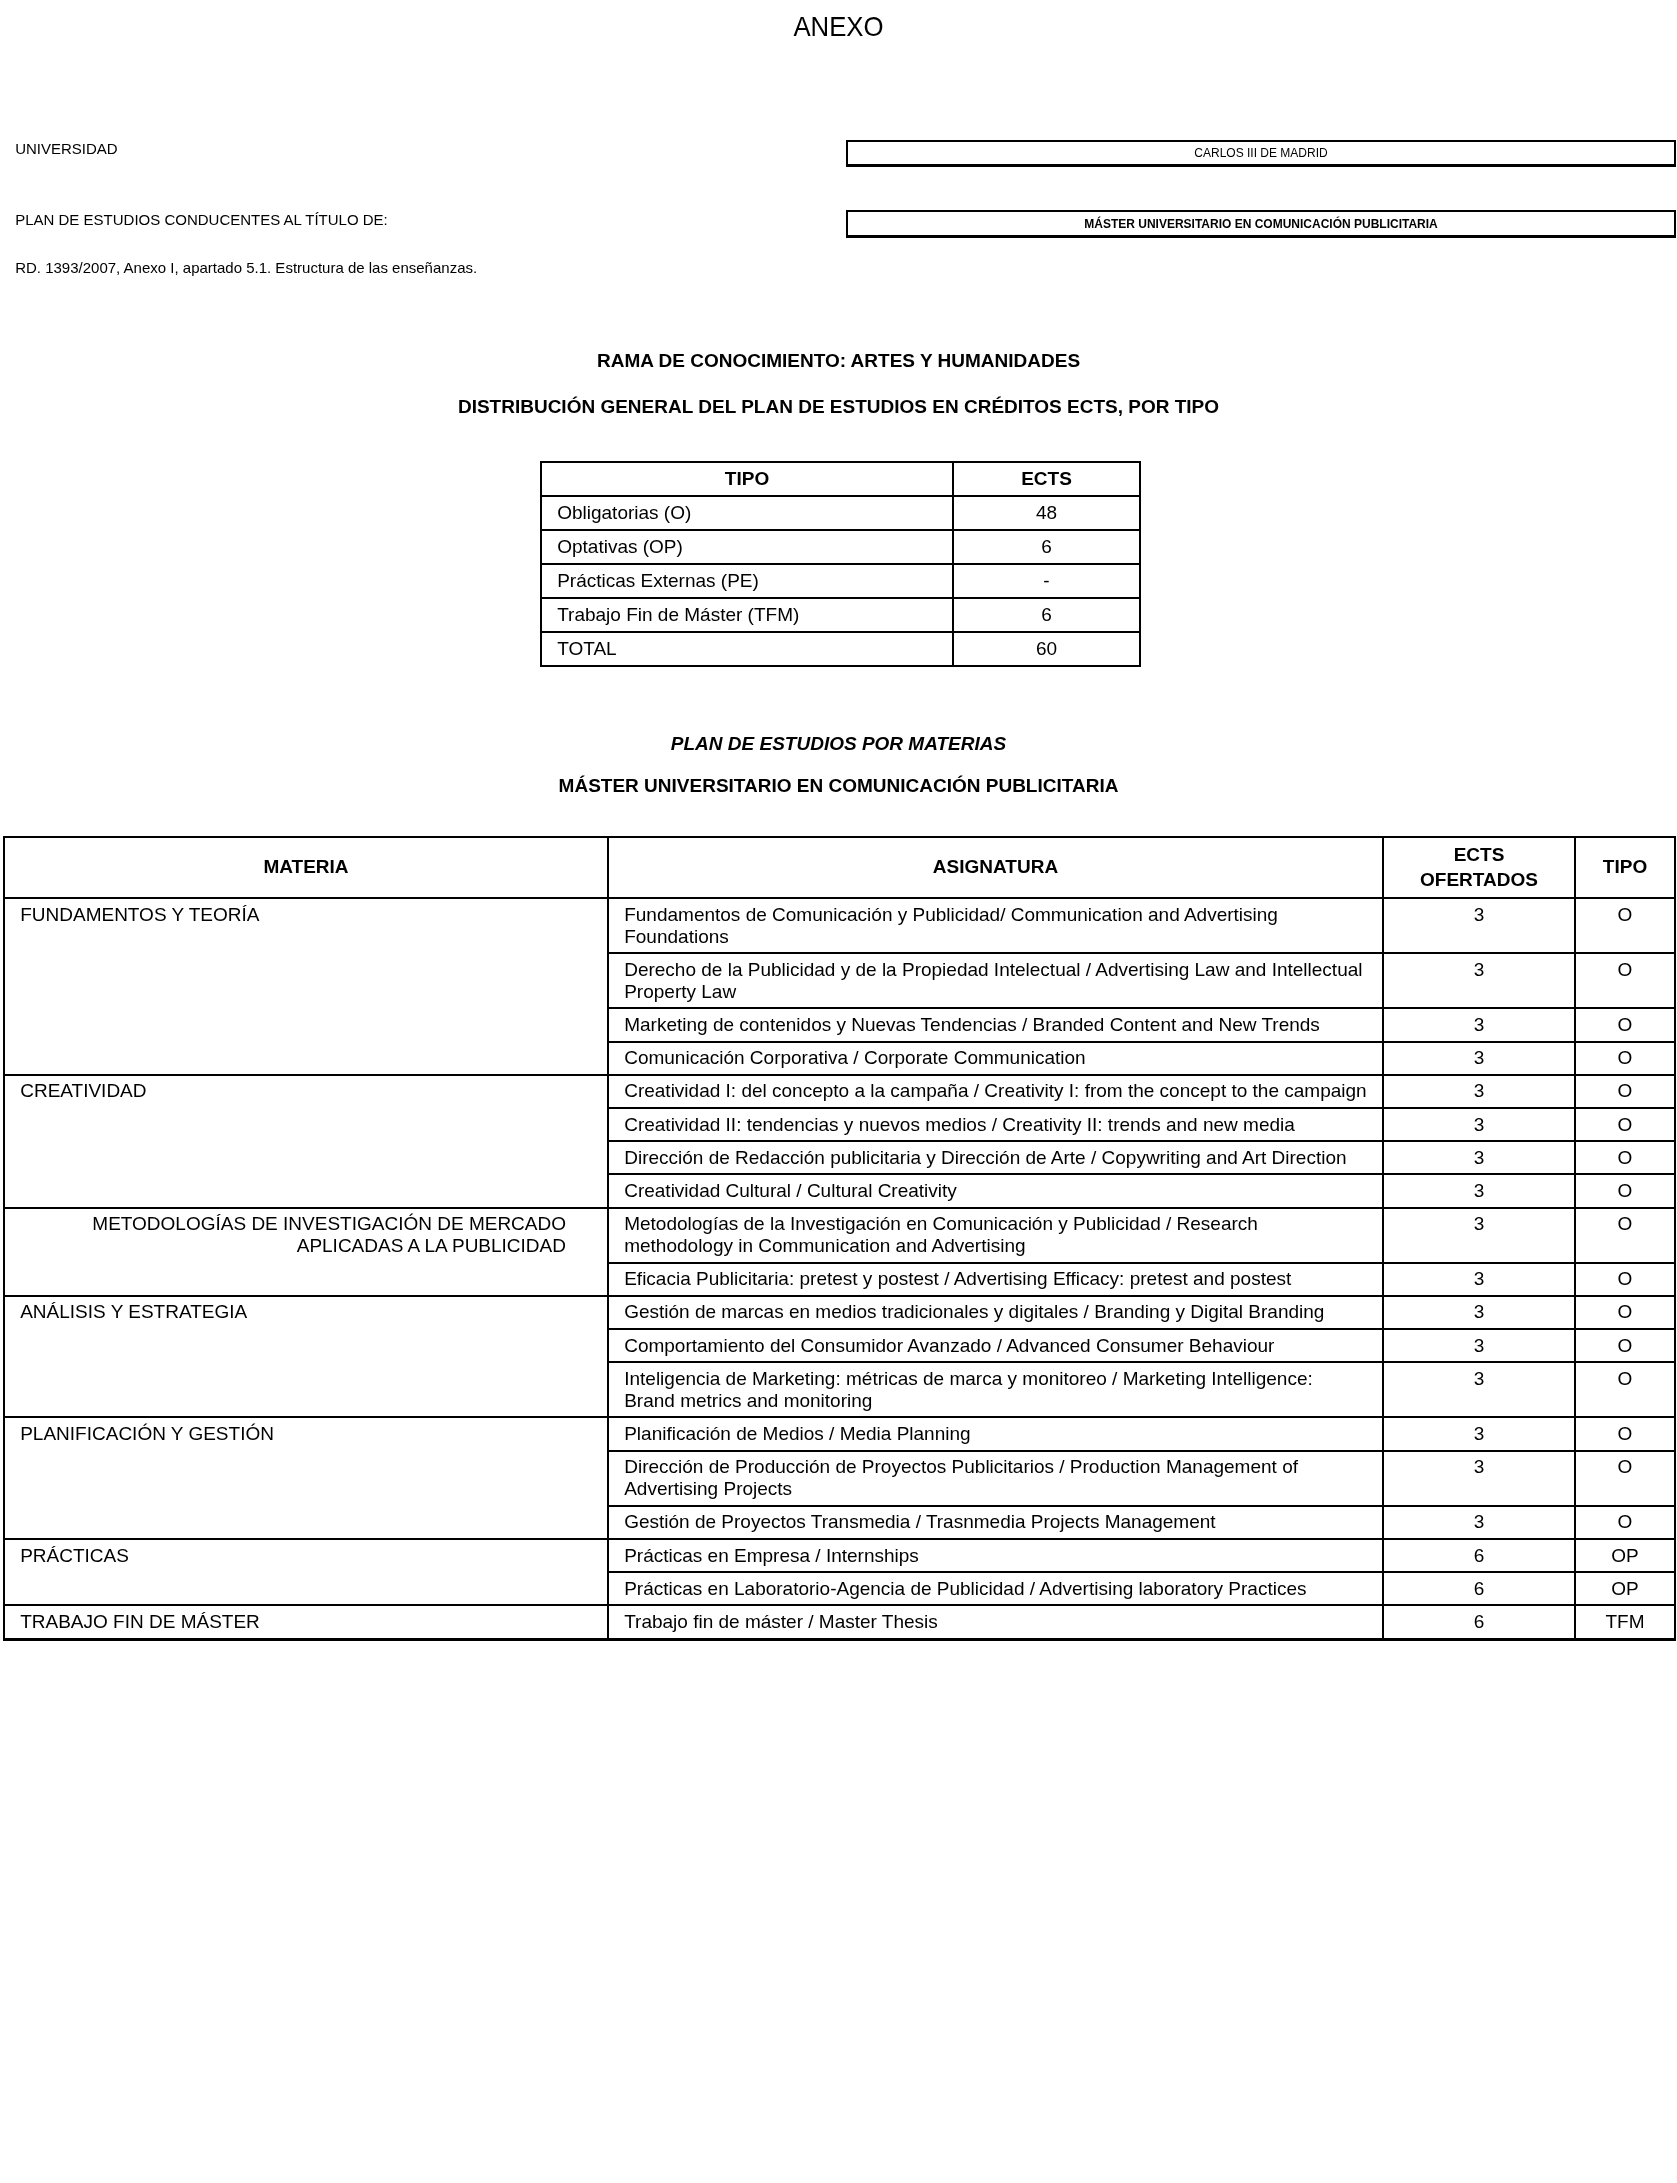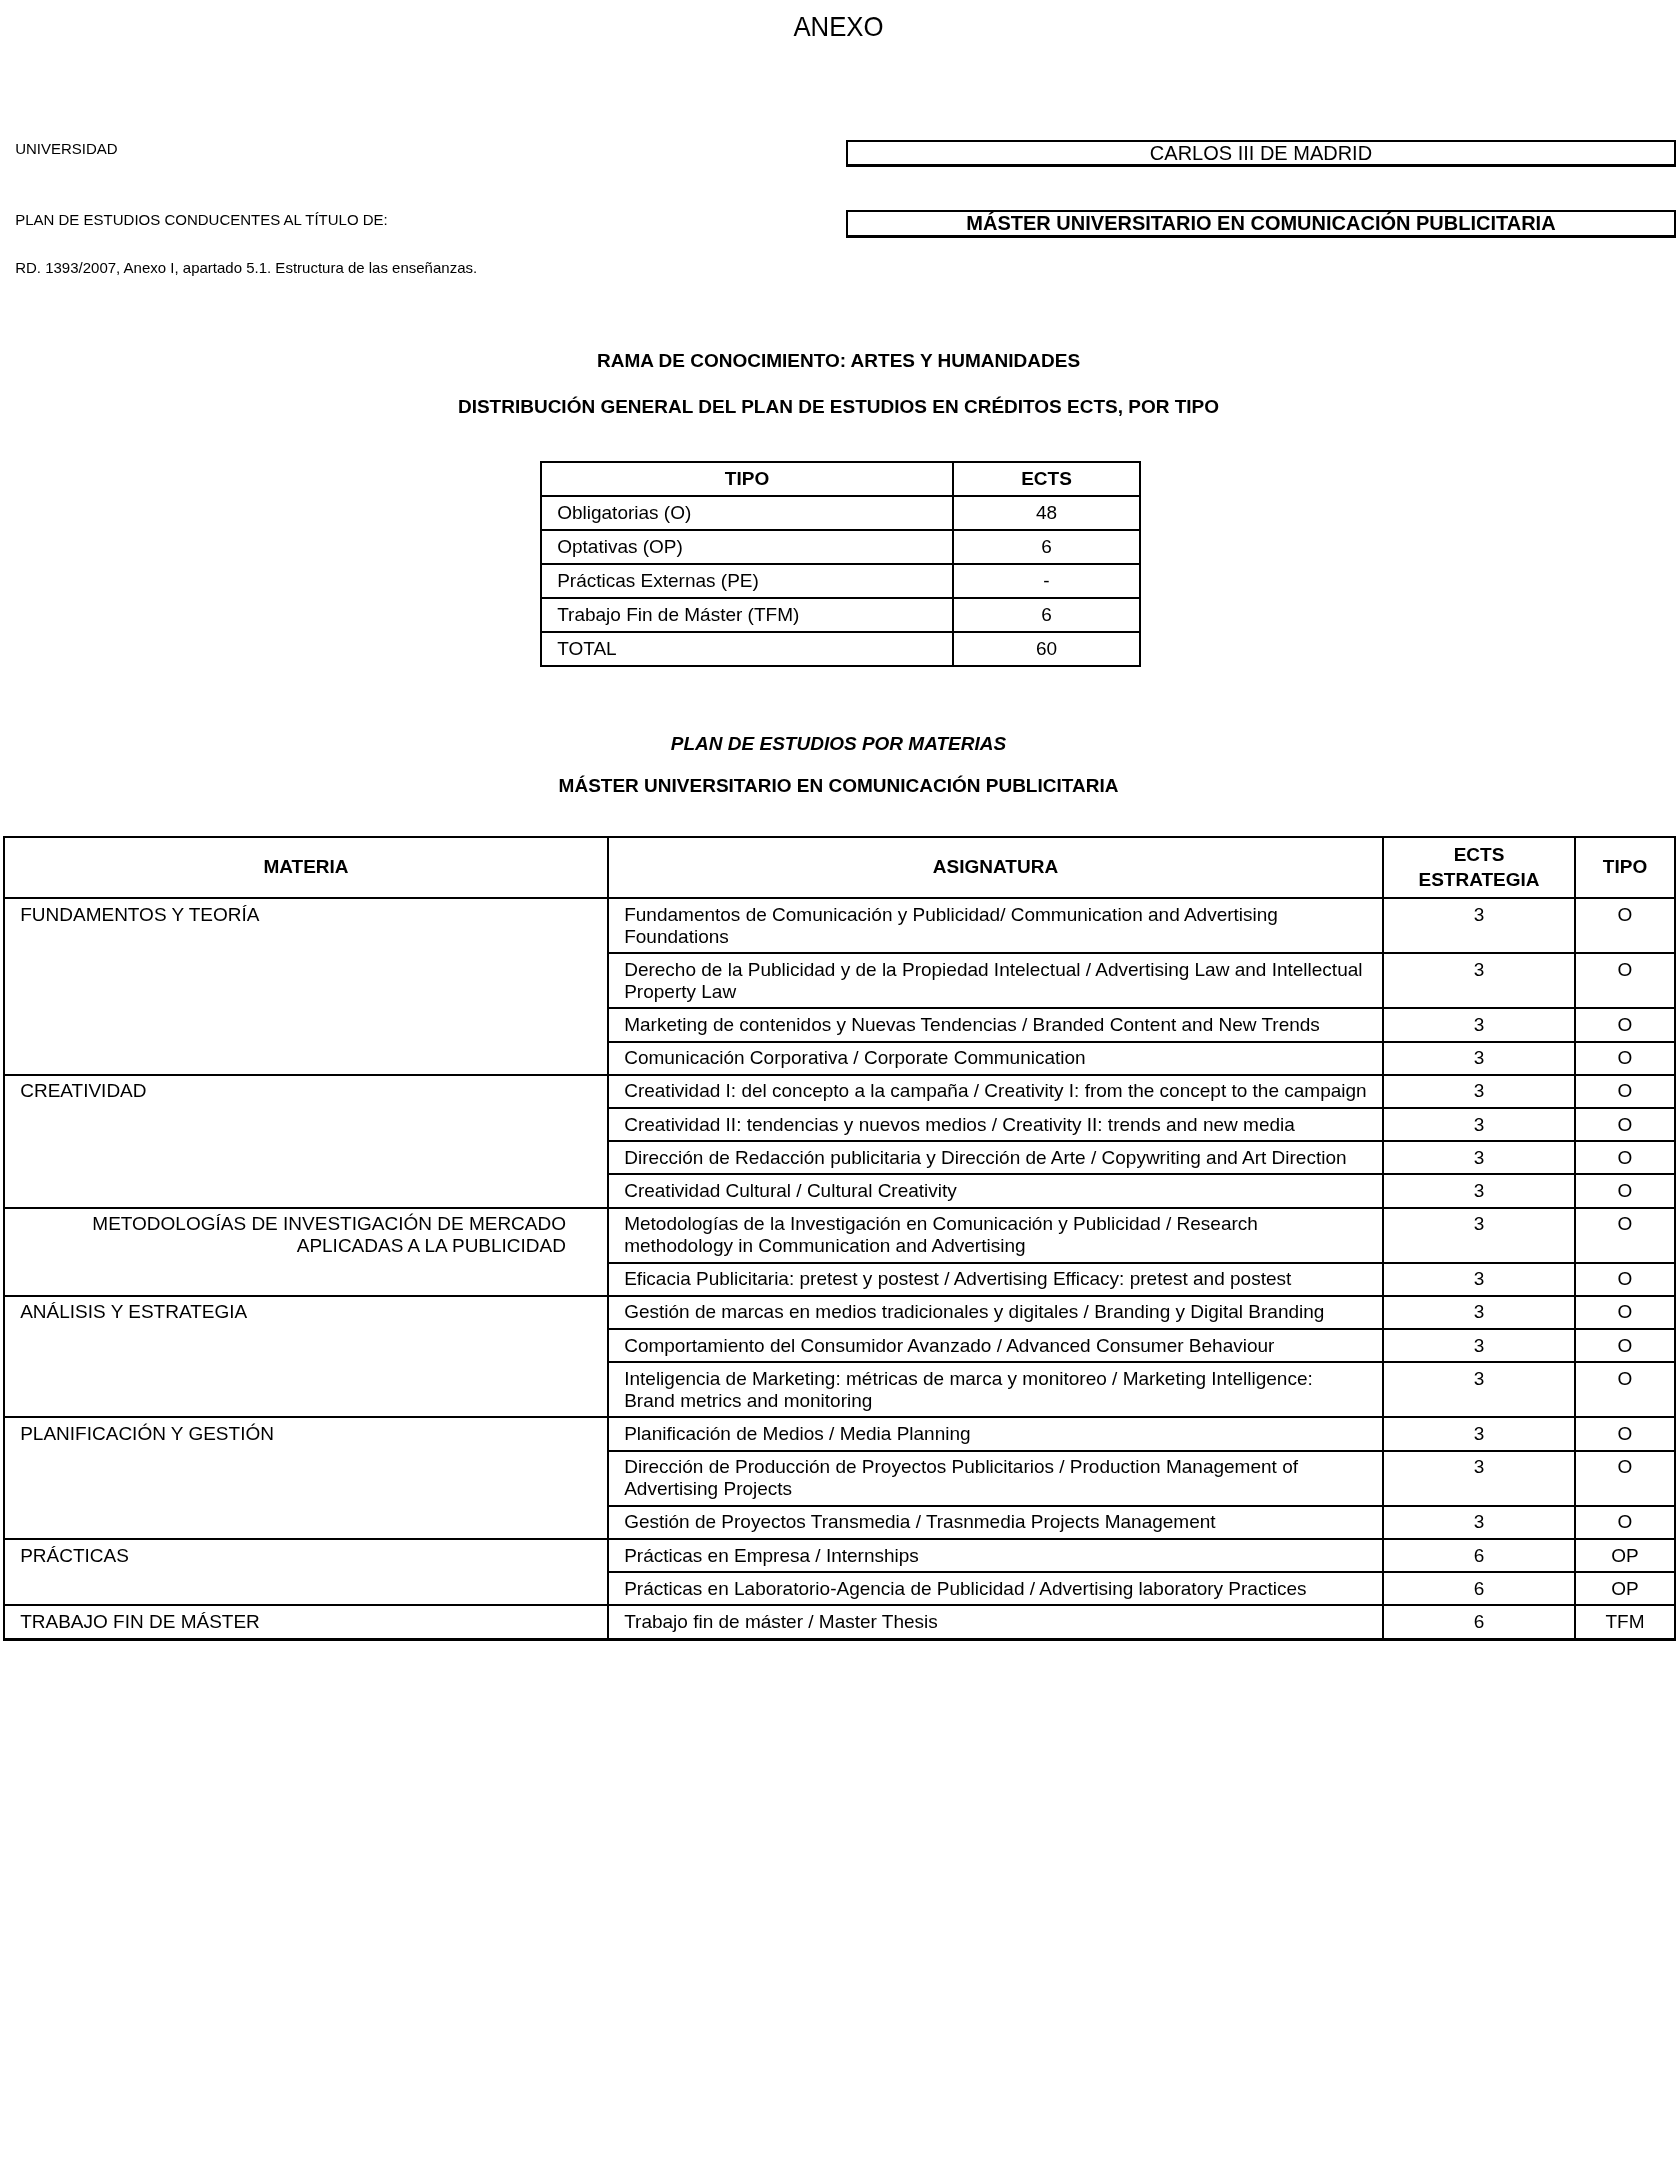--- a/index.html
+++ b/index.html
@@ -1,20 +1,20 @@
 <!DOCTYPE html>
 <html style="font-size:12.2px"><head>
 <meta charset="utf-8">
 <style>
   html, body { margin:0; padding:0; background:#fff; }
   body { width:1677px; height:2183px; position:relative; font-family:"Liberation Sans", sans-serif; color:#000; overflow:hidden; }
   .abs { position:absolute; }
   .title { left:0; width:1677px; top:10.7px; text-align:center; font-size:28px; transform:scaleX(0.92); }
   .lbl { font-size:15px; transform-origin:left center; }
-  .box { border:2.3px solid #000; border-bottom-width:3.8px; border-top-width:2.3px; box-sizing:border-box; display:flex; align-items:center; justify-content:center; font-size:20px; }
+  .box { border:2.3px solid #000; border-bottom-width:3.8px; border-top-width:2.3px; box-sizing:border-box; display:flex; align-items:center; justify-content:center; font-size:12px; }
   .head { left:0; width:1677px; text-align:center; font-size:19px; font-weight:bold; }
   table { border-collapse:collapse; position:absolute; }
   td, th { border:2.3px solid #000; font-size:19px; box-sizing:border-box; }
   .sum th { height:34px; font-weight:bold; text-align:center; }
   .sum td { height:34px; padding:0 0 0 15.2px; }
   .sum td.num { text-align:center; padding:0; }
   .main th { font-weight:bold; text-align:center; height:61px; line-height:24.4px; }
   .main td { vertical-align:top; padding:4.6px 0 4.6px 15.2px; line-height:22px; }
   .main td.c { text-align:center; padding-left:0; }
   .main { border-bottom:3.8px solid #000; }
@@ -73,21 +73,21 @@
 <div class="abs head" style="top:733px;font-style:italic;">PLAN DE ESTUDIOS POR MATERIAS</div>
 <div class="abs head" style="top:775px;">MÁSTER UNIVERSITARIO EN COMUNICACIÓN PUBLICITARIA</div>
 
 <table class="main" style="left:3px;top:836px;width:1673px;">
   <tbody>
       <tr>
     <th style="width:604px;">MATERIA</th>
     <th style="width:775px;">ASIGNATURA</th>
     <th style="width:192px;">
       <span>ECTS</span><br>
-      <span>ESTRATEGIA</span>
+      <span>OFERTADOS</span>
     </th>
     <th>TIPO</th>
   </tr>
   </tbody>
     <tbody id="main-body">
       <tr>
         <td rowspan="4" style="padding-right: 46px;">FUNDAMENTOS Y TEORÍA</td>
         <td style="padding-right: 15.2px;">Fundamentos de Comunicación y Publicidad/ Communication and Advertising Foundations</td>
         <td class="c">3</td>
         <td class="c">O</td>

